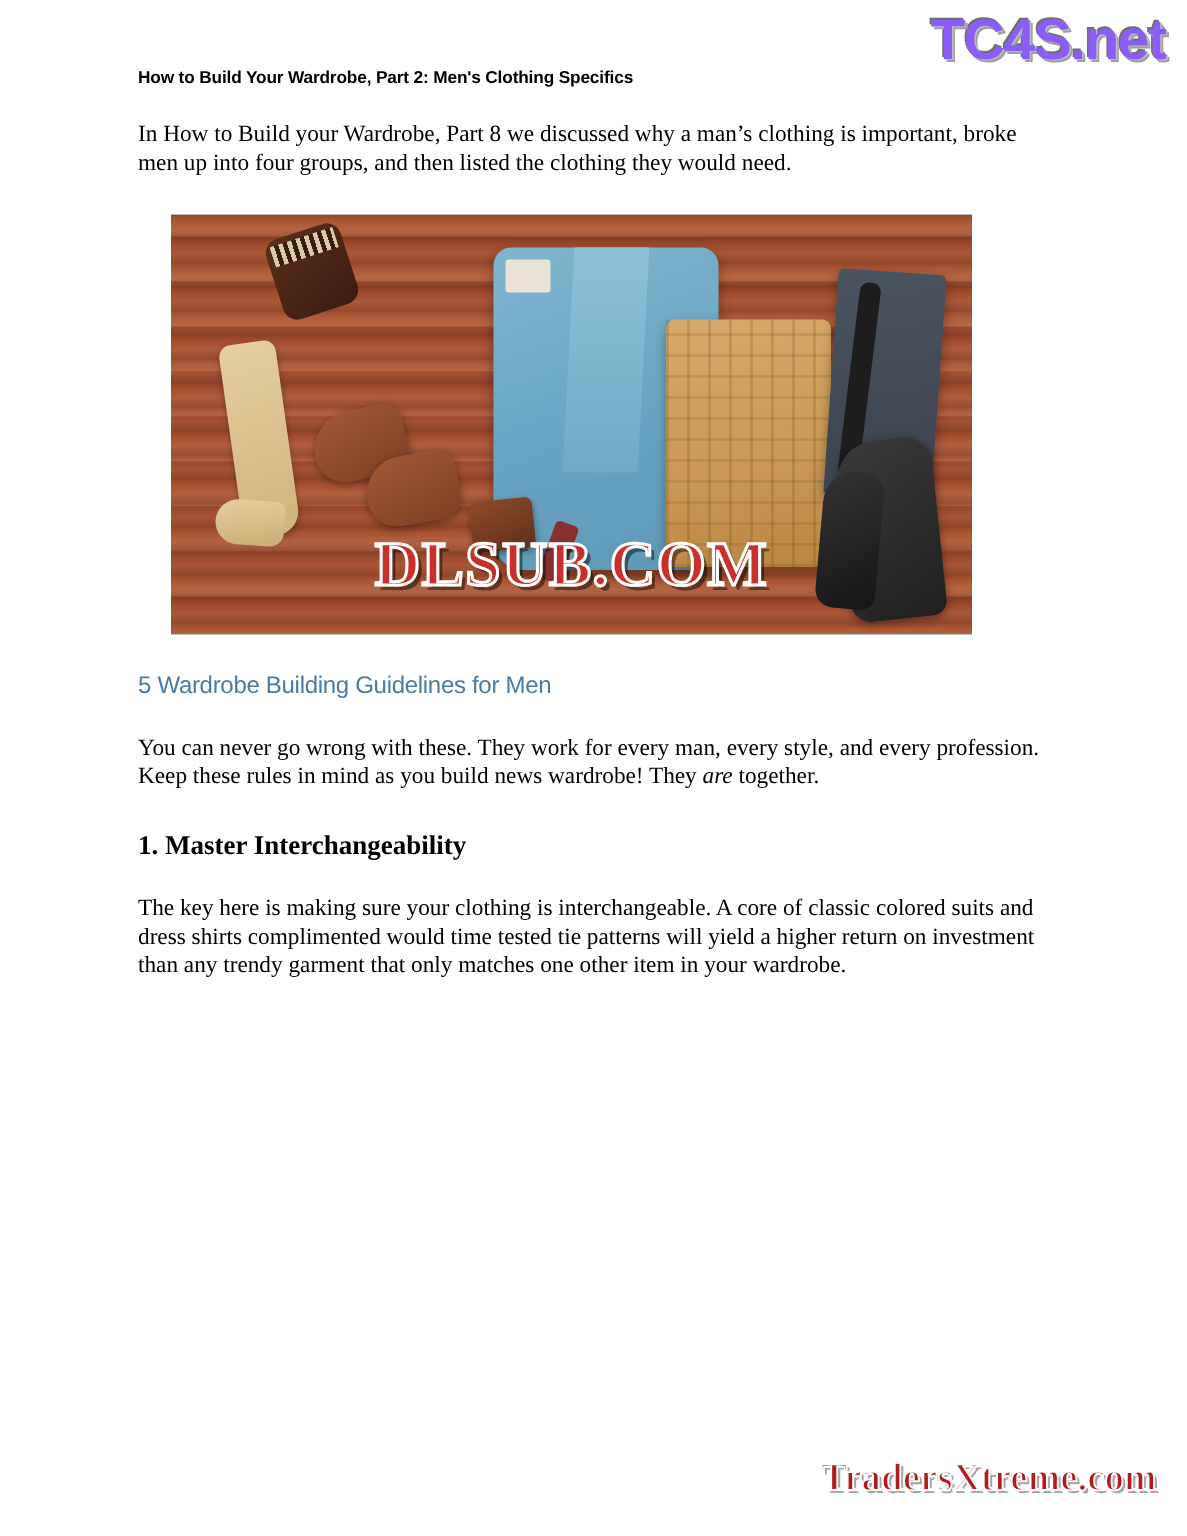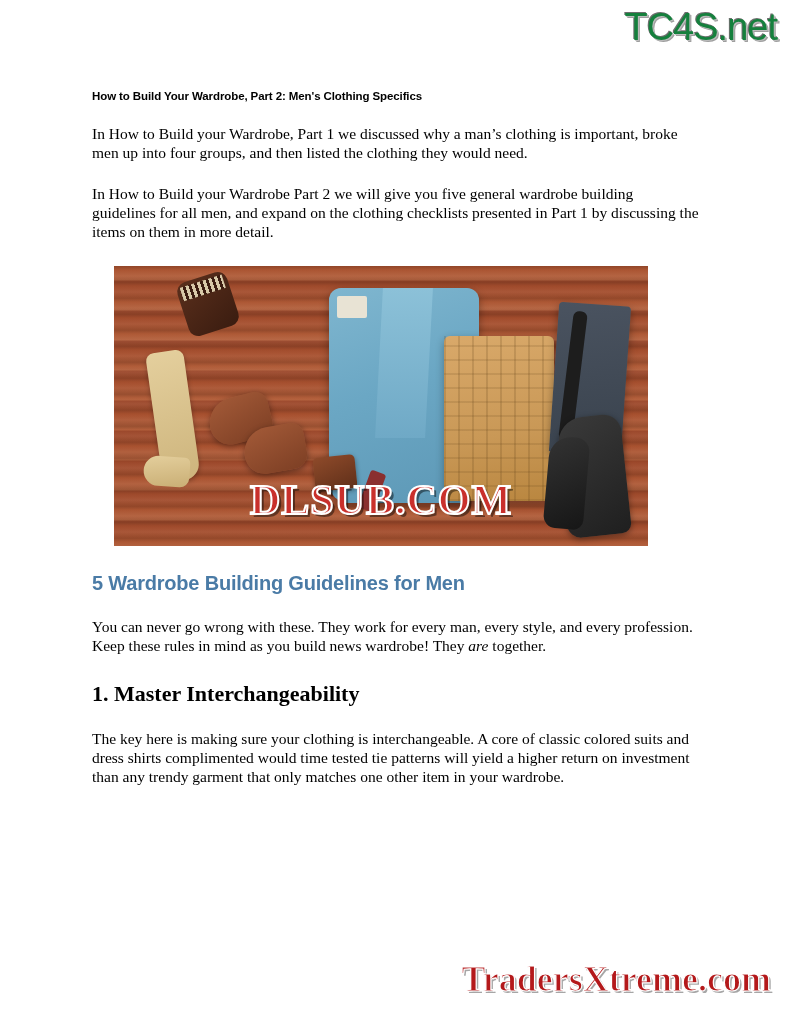--- a/index.html
+++ b/index.html
@@ -15,44 +15,44 @@
     font-family: "Liberation Serif", serif;
     color: #000000;
   }
 
   
   .top-watermark {
     position: absolute;
     top: 6px;
     right: 14px;
     font-family: "Liberation Sans", sans-serif;
-    font-weight: normal;
+    font-weight: bold;
     font-size: 38px;
     letter-spacing: -1px;
-    color: #15803d;
+    color: #8b5cf6;
     text-shadow:
       1px 1px 0 #bdbdbd,
       2px 2px 0 #9e9e9e,
       -1px -1px 0 #6e6e6e;
   }
 
   
   .page {
     position: absolute;
     left: 92px;
     top: 0;
     width: 608px;
   }
 
   .doc-title {
     font-family: "Liberation Sans", sans-serif;
     font-size: 11.5px;
     font-weight: bold;
     color: #000;
-    margin-top: 90px;
+    margin-top: 46px;
     margin-bottom: 0;
     letter-spacing: -0.1px;
   }
 
   p.body-text {
     font-size: 15.5px;
     line-height: 19px;
     margin: 22px 0 0 0;
     text-align: left;
   }
@@ -195,61 +195,60 @@
     font-weight: bold;
     font-size: 42px;
     letter-spacing: 1px;
     color: #c9302c;
     -webkit-text-stroke: 2px #ffffff;
     text-shadow: 3px 3px 0 rgba(0,0,0,0.45);
   }
 
   h2.section-head {
     font-family: "Liberation Sans", sans-serif;
-    font-size: 20px;
-    font-weight: bold;
+    font-size: 16px;
+    font-weight: normal;
     color: #4a7ba6;
     margin: 26px 0 0 0;
     letter-spacing: -0.2px;
   }
 
   h3.numbered-head {
     font-family: "Liberation Serif", serif;
-    font-size: 22px;
+    font-size: 18px;
     font-weight: bold;
     margin: 26px 0 0 0;
   }
 
   em { font-style: italic; }
 
   
   .bottom-watermark {
     position: absolute;
     right: 20px;
     bottom: 24px;
     font-family: "Liberation Serif", serif;
     font-weight: bold;
-    font-size: 36px;
+    font-size: 26px;
     color: #b4191b;
     -webkit-text-stroke: 1.2px #ffffff;
     text-shadow: 2px 2px 0 rgba(0,0,0,0.35);
     margin-top: 24px;
   }
 </style>
 </head>
 <body>
 
 <div class="top-watermark">TC4S.net</div>
 
 <div class="page">
 
   <div class="doc-title">How to Build Your Wardrobe, Part 2: Men's Clothing Specifics</div>
 
-  <p class="body-text">In How to Build your Wardrobe, Part 1 we discussed why a man’s clothing is important, broke men up into four groups, and then listed the clothing they would need.</p>
-  <p class="body-text">In How to Build your Wardrobe Part 2 we will give you five general wardrobe building guidelines for all men, and expand on the clothing checklists presented in Part 1 by discussing the items on them in more detail.</p>
+  <p class="body-text">In How to Build your Wardrobe, Part 8 we discussed why a man’s clothing is important, broke men up into four groups, and then listed the clothing they would need.</p>
 
   <div class="figure">
     <div class="wood"></div>
     <div class="g brush"></div>
     <div class="g sock"></div>
     <div class="g shoe1"></div>
     <div class="g shoe2"></div>
     <div class="g jacket"></div>
     <div class="g wallet"></div>
     <div class="g tie"></div>

